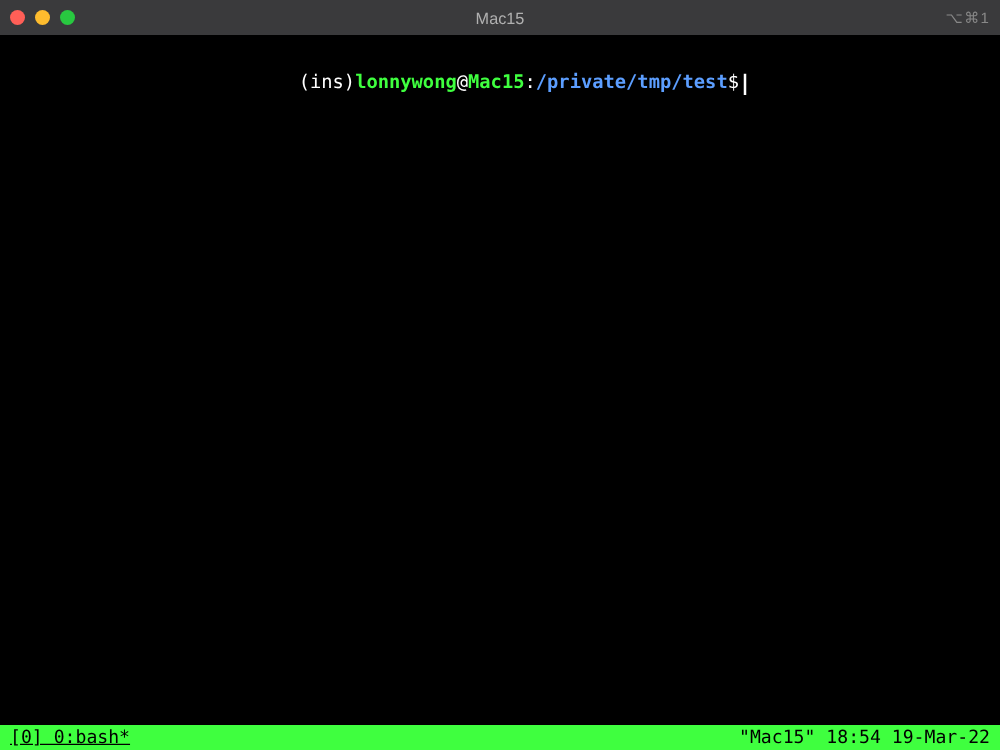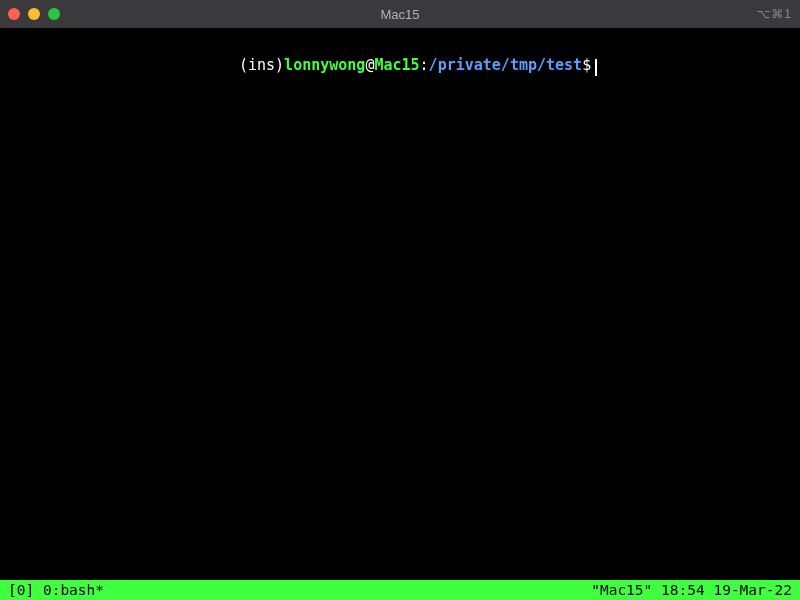--- a/index.html
+++ b/index.html
@@ -89,20 +89,21 @@
       background: #3fff3f;
       color: #000;
       display: flex;
       align-items: center;
       padding: 0 8px;
       font-size: 14.5px;
       font-weight: 500;
     }
     .status-left {
       white-space: pre;
+      text-decoration: underline;
     }
     .status-right {
       margin-left: auto;
       white-space: pre;
     }
   </style>
 </head>
 <body>
 
 <div class="titlebar">

